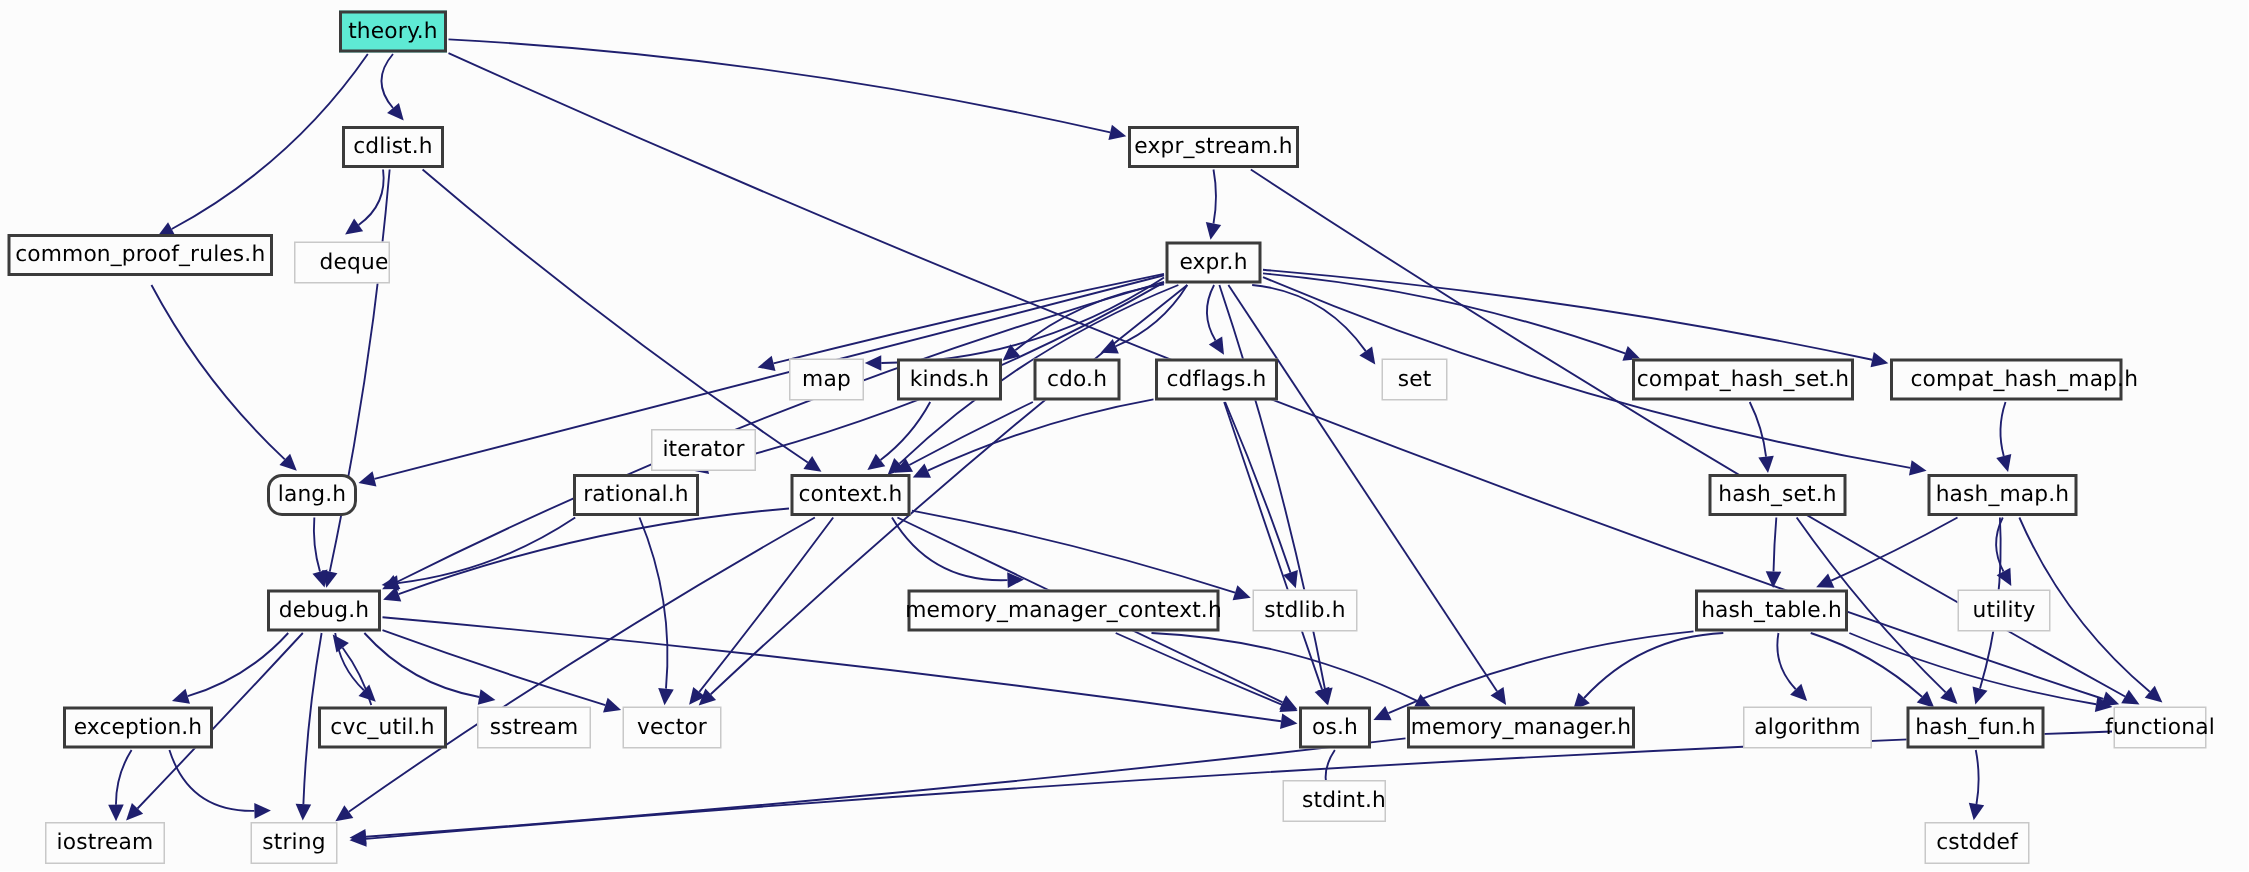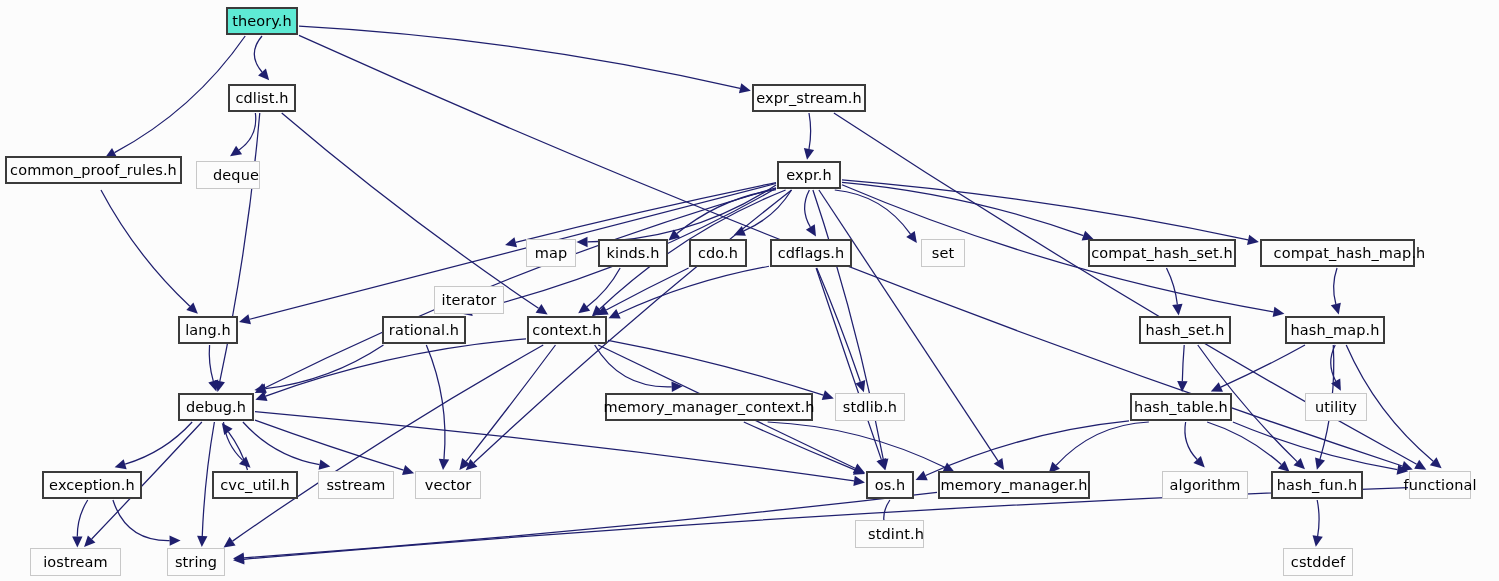--- a/index.html
+++ b/index.html
@@ -245,21 +245,21 @@
       </div>
       <div class="node kind-system" style="left: 921px; top: 239px; width: 44px;">
         <span class="node-label">set</span>
       </div>
       <div class="node kind-project" style="left: 1088px; top: 239px; width: 148px;">
         <span class="node-label">compat_hash_set.h</span>
       </div>
       <div class="node kind-project" style="left: 1260px; top: 239px; width: 155px; padding-left: 24px;">
         <span class="node-label">compat_hash_map.h</span>
       </div>
-      <div class="node kind-project" style="left: 178px; top: 316px; width: 60px;">
+      <div class="node kind-project" style="left: 178px; top: 316px; width: 60px; border-radius: 10px;">
         <span class="node-label">lang.h</span>
       </div>
       <div class="node kind-project" style="left: 382px; top: 316px; width: 84px;">
         <span class="node-label">rational.h</span>
       </div>
       <div class="node kind-project" style="left: 527px; top: 316px; width: 80px;">
         <span class="node-label">context.h</span>
       </div>
       <div class="node kind-project" style="left: 1139px; top: 316px; width: 92px;">
         <span class="node-label">hash_set.h</span>
@@ -302,21 +302,21 @@
       </div>
       <div class="node kind-system" style="left: 1162px; top: 471px; width: 86px;">
         <span class="node-label">algorithm</span>
       </div>
       <div class="node kind-project" style="left: 1271px; top: 471px; width: 92px;">
         <span class="node-label">hash_fun.h</span>
       </div>
       <div class="node kind-system" style="left: 1409px; top: 471px; width: 62px;">
         <span class="node-label">functional</span>
       </div>
-      <div class="node kind-system" style="left: 30px; top: 548px; width: 91px;">
+      <div class="node kind-system" style="left: 30px; top: 548px; width: 80px;">
         <span class="node-label">iostream</span>
       </div>
       <div class="node kind-system" style="left: 167px; top: 548px; width: 58px;">
         <span class="node-label">string</span>
       </div>
       <div class="node kind-system" style="left: 855px; top: 520px; width: 69px; padding-left: 13px;">
         <span class="node-label">stdint.h</span>
       </div>
       <div class="node kind-system" style="left: 1283px; top: 548px; width: 70px;">
         <span class="node-label">cstddef</span>

